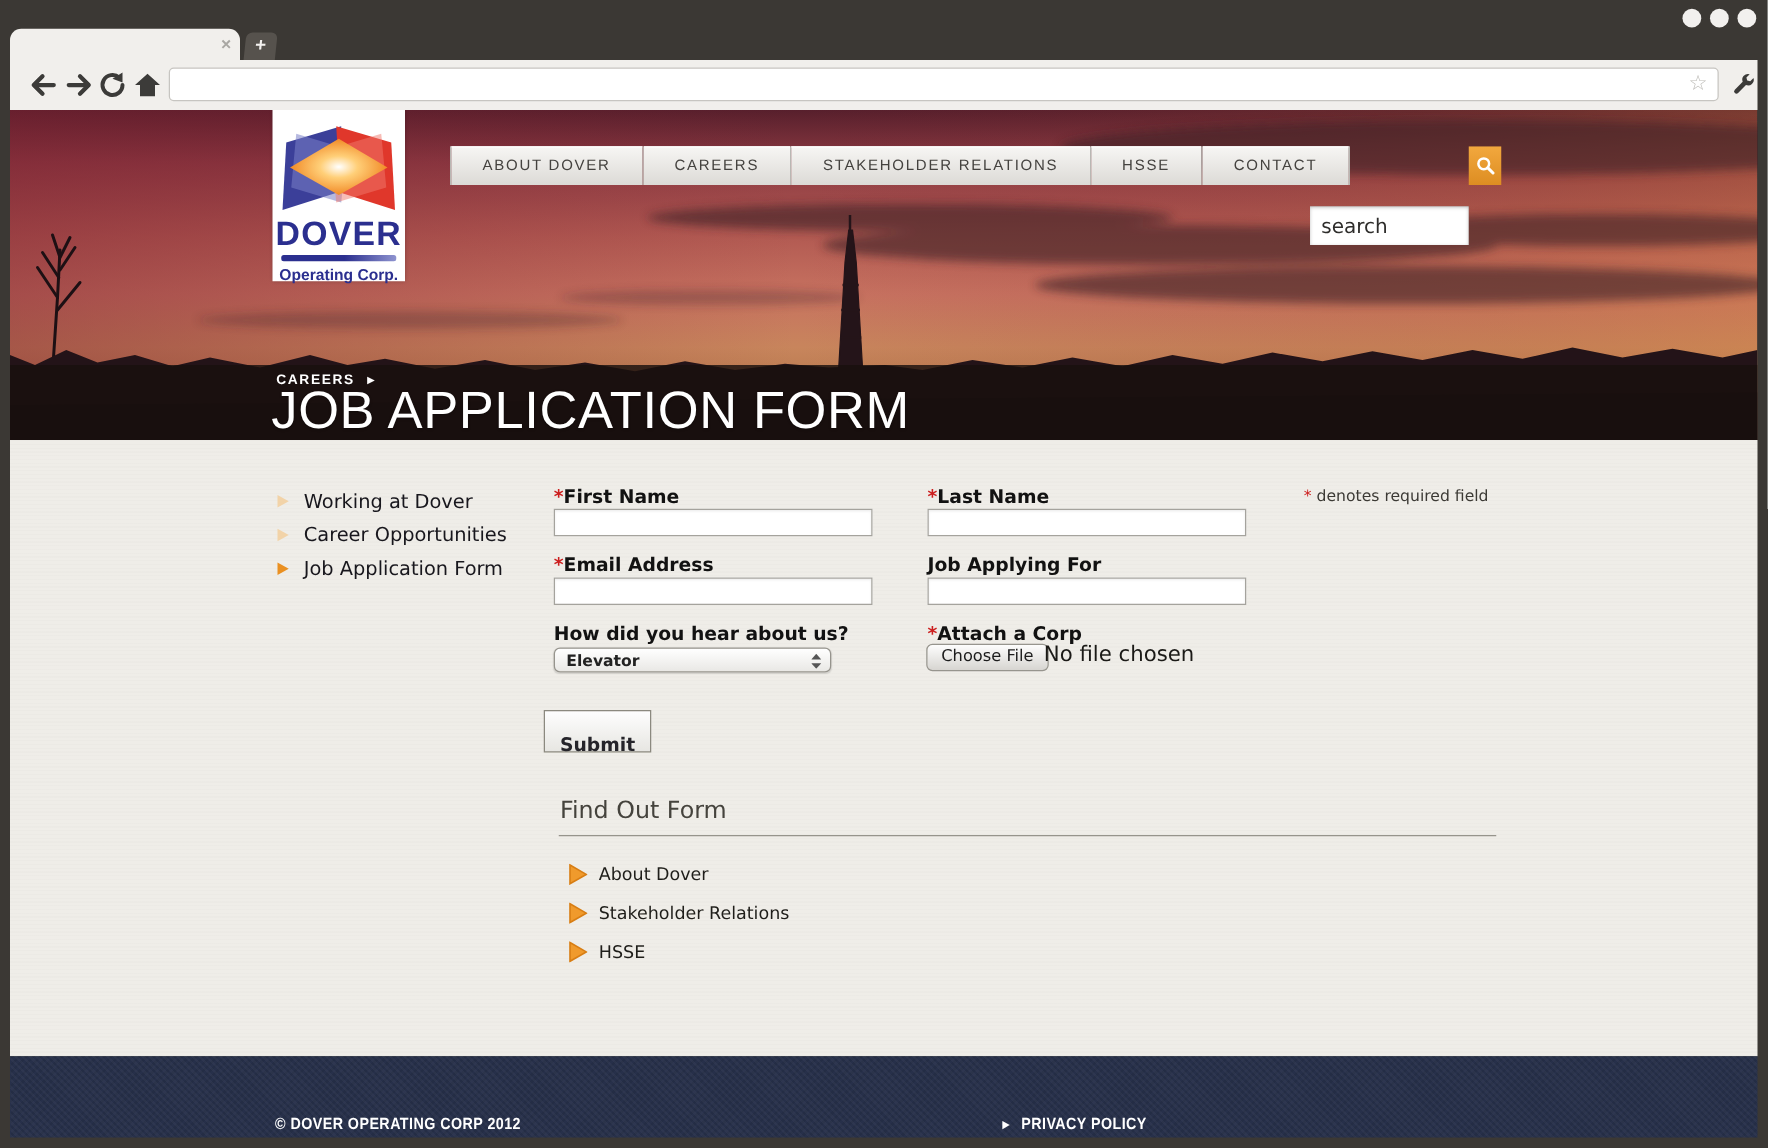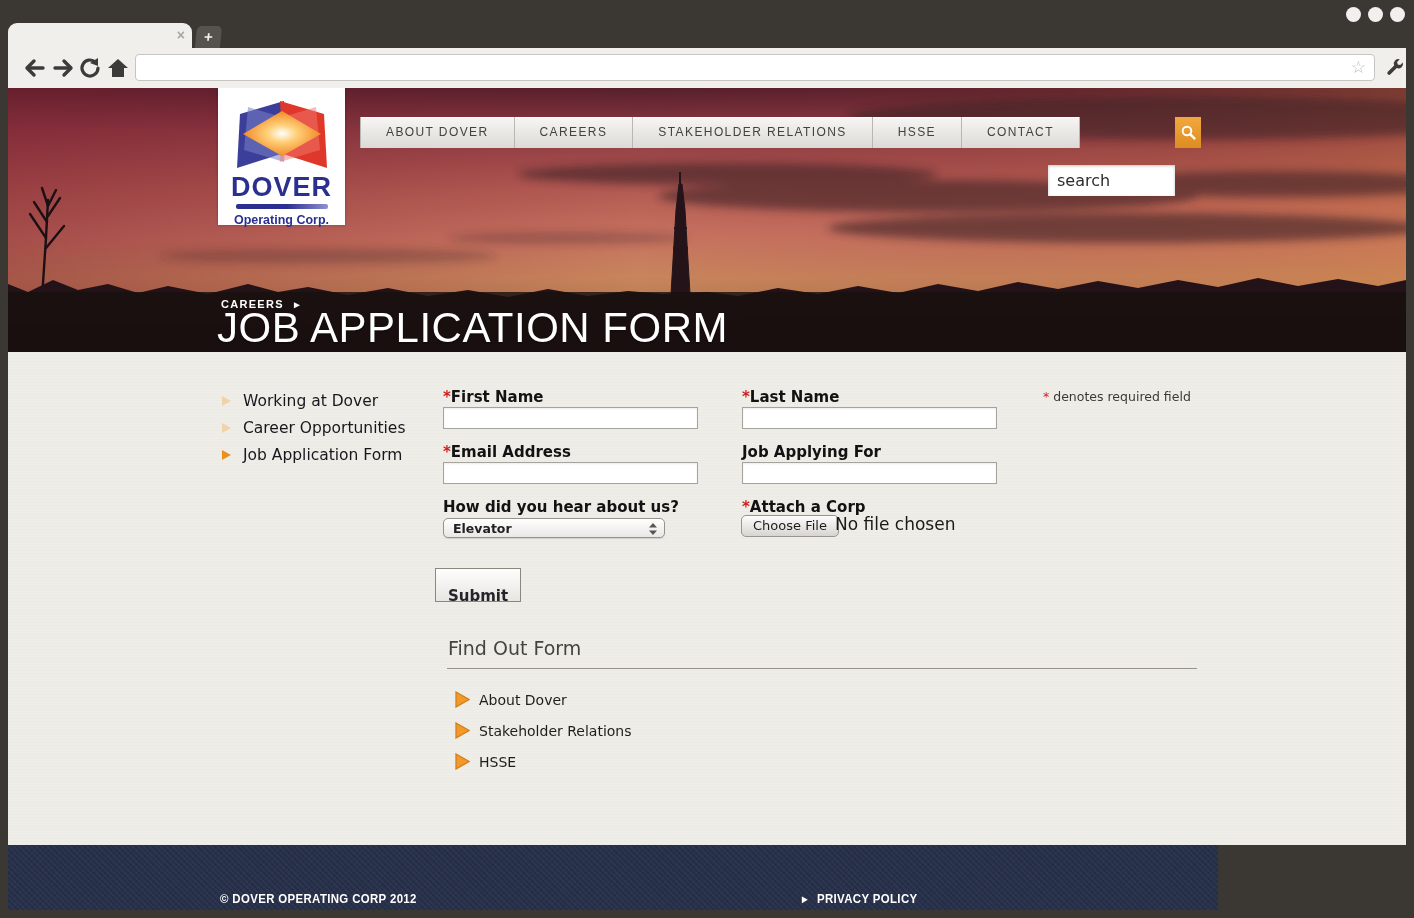--- a/index.html
+++ b/index.html
@@ -29,21 +29,21 @@
                       font:15px "Liberation Sans",sans-serif; color:#333; background:transparent; }
   .star { position:absolute; right:8px; top:2px; font-size:17px; color:#bdbbb7; }
   .wrench { position:absolute; left:1376px; top:9px; width:21px; height:21px; }
 
   
   .page { position:absolute; left:8px; top:88px; width:1398px; height:822px; }
 
   .hero-header { position:absolute; left:0; top:0; width:1398px; height:264px; overflow:hidden; }
   .hero-header > svg.sky { position:absolute; left:0; top:0; width:1398px; height:264px; display:block; }
 
-  .logo-box { position:absolute; left:210px; top:0; width:127px; height:137px; background:#fff;
+  .logo-box { position:absolute; left:210px; top:0; width:106px; height:137px; background:#fff;
               box-shadow:0 0 3px rgba(0,0,0,.25); text-align:center; cursor:pointer; }
   .logo-box svg { display:block; margin:6px auto 0; }
   .logo-name { font:bold 27px/27px "Liberation Sans",sans-serif; letter-spacing:1px; color:#2b2f8f; }
   .logo-bar { width:92px; height:5px; margin:3px auto 4px; border-radius:2px;
               background:linear-gradient(to right,#2b2f8f 55%,#8e93cf); }
   .logo-sub { font:bold 12.5px "Liberation Sans",sans-serif; color:#2b2f8f; }
 
   .site-nav { position:absolute; left:352px; top:29px; height:31px; display:flex; }
   .site-nav .item { height:31px; padding:0 25px; background:linear-gradient(#f7f6f4,#dcdad6);
                     border-right:1px solid #b9b7b3; box-shadow:inset 0 1px 0 #fff;
@@ -97,21 +97,21 @@
   .req-note { position:absolute; left:1035px; top:37px; font:12.5px "DejaVu Sans",sans-serif; color:#3c3a35; }
 
   .fom-title { position:absolute; left:440px; top:285px; font:19px "DejaVu Sans",sans-serif; color:#45433d; }
   .fom-rule { position:absolute; left:439px; top:316px; width:750px; border-top:1px solid #96948c; }
   .fom-links { position:absolute; left:447px; top:332px; }
   .fom-link { display:flex; align-items:center; height:31px; cursor:pointer; }
   .fom-link svg { margin-right:9px; }
   .fom-label { font:14px "DejaVu Sans",sans-serif; color:#1f1e1a; }
 
   
-  .site-footer { position:absolute; left:0; top:757px; width:1210px; height:65px; background:#27304a;
+  .site-footer { position:absolute; left:0; top:757px; width:1398px; height:65px; background:#27304a;
                  background-image:repeating-linear-gradient(45deg, rgba(255,255,255,.03) 0 2px, transparent 2px 4px),
                                   repeating-linear-gradient(-45deg, rgba(0,0,0,.07) 0 2px, transparent 2px 4px); }
   .foot-copy { position:absolute; left:212px; top:46px; font:bold 13px "Liberation Sans",sans-serif;
                color:#fff; letter-spacing:.4px; transform:scaleX(.88); transform-origin:left; white-space:nowrap; }
   .foot-priv { position:absolute; left:792px; top:46px; font:bold 13px "Liberation Sans",sans-serif;
                color:#fff; letter-spacing:.4px; transform:scaleX(.88); transform-origin:left;
                white-space:nowrap; cursor:pointer; }
   .foot-priv .fp-arrow { font-size:11px; margin-right:8px; }
 </style>
 </head>

